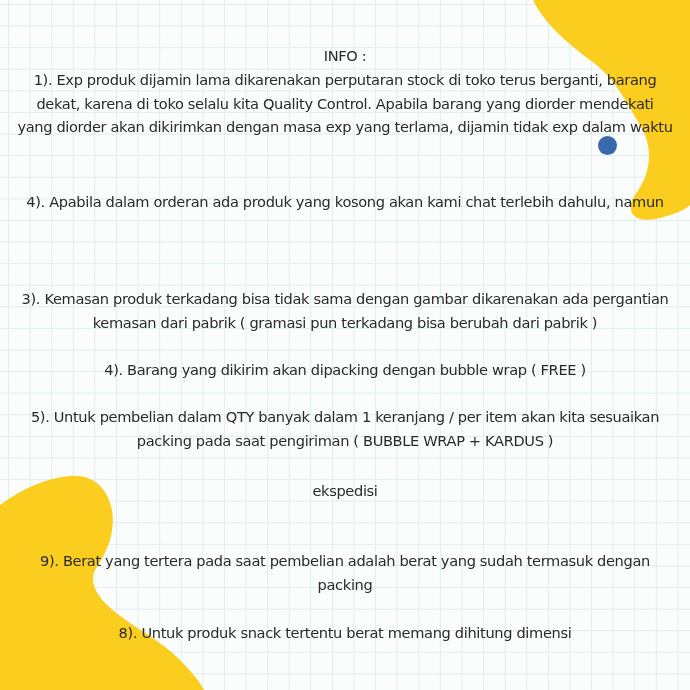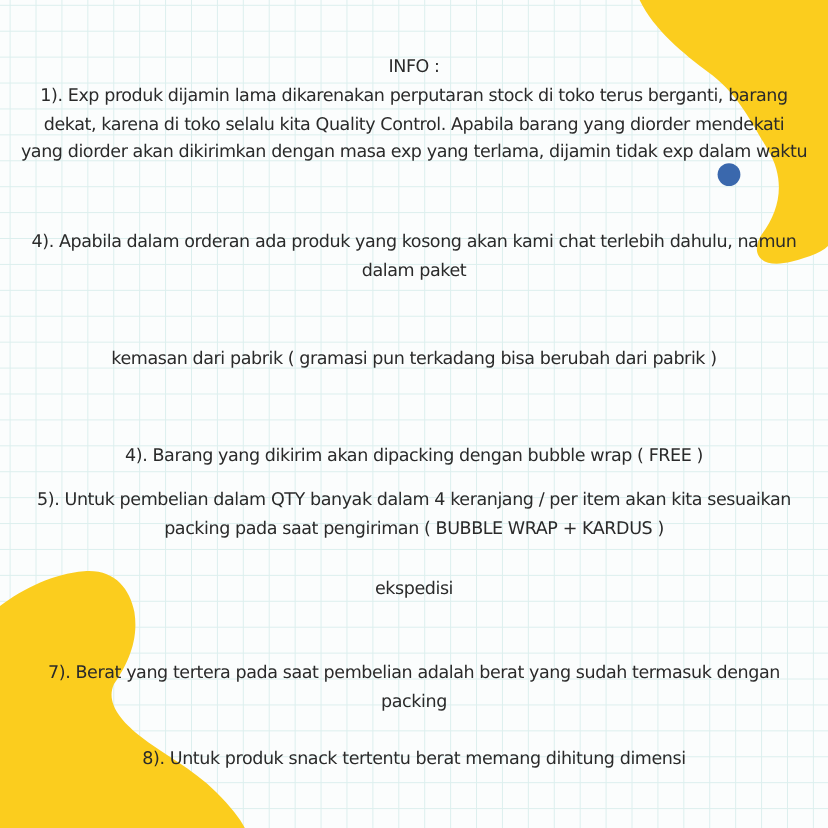--- a/index.html
+++ b/index.html
@@ -42,41 +42,41 @@
   <div class="title">INFO :</div>
 
   <div class="para" style="top:68px">
     <span class="line">1). Exp produk dijamin lama dikarenakan perputaran stock di toko terus berganti, barang</span>
     <span class="line">dekat, karena di toko selalu kita Quality Control. Apabila barang yang diorder mendekati</span>
     <span class="line">yang diorder akan dikirimkan dengan masa exp yang terlama, dijamin tidak exp dalam waktu</span>
   </div>
 
   <div class="para" style="top:190px">
     <span class="line">4). Apabila dalam orderan ada produk yang kosong akan kami chat terlebih dahulu, namun</span>
-    <span class="line">dalam paket</span>
   </div>
 
   <div class="para" style="top:287px">
+    <span class="line">3). Kemasan produk terkadang bisa tidak sama dengan gambar dikarenakan ada pergantian</span>
     <span class="line">kemasan dari pabrik ( gramasi pun terkadang bisa berubah dari pabrik )</span>
   </div>
 
-  <div class="para" style="top:368px">
+  <div class="para" style="top:358px">
     <span class="line">4). Barang yang dikirim akan dipacking dengan bubble wrap ( FREE )</span>
   </div>
 
   <div class="para" style="top:405px">
-    <span class="line">5). Untuk pembelian dalam QTY banyak dalam 4 keranjang / per item akan kita sesuaikan</span>
+    <span class="line">5). Untuk pembelian dalam QTY banyak dalam 1 keranjang / per item akan kita sesuaikan</span>
     <span class="line">packing pada saat pengiriman ( BUBBLE WRAP + KARDUS )</span>
   </div>
 
   <div class="para" style="top:479px">
     <span class="line">ekspedisi</span>
   </div>
 
   <div class="para" style="top:549px">
-    <span class="line">7). Berat yang tertera pada saat pembelian adalah berat yang sudah termasuk dengan</span>
+    <span class="line">9). Berat yang tertera pada saat pembelian adalah berat yang sudah termasuk dengan</span>
     <span class="line">packing</span>
   </div>
 
   <div class="para" style="top:621px">
     <span class="line">8). Untuk produk snack tertentu berat memang dihitung dimensi</span>
   </div>
 </div>
 
 </body></html>

